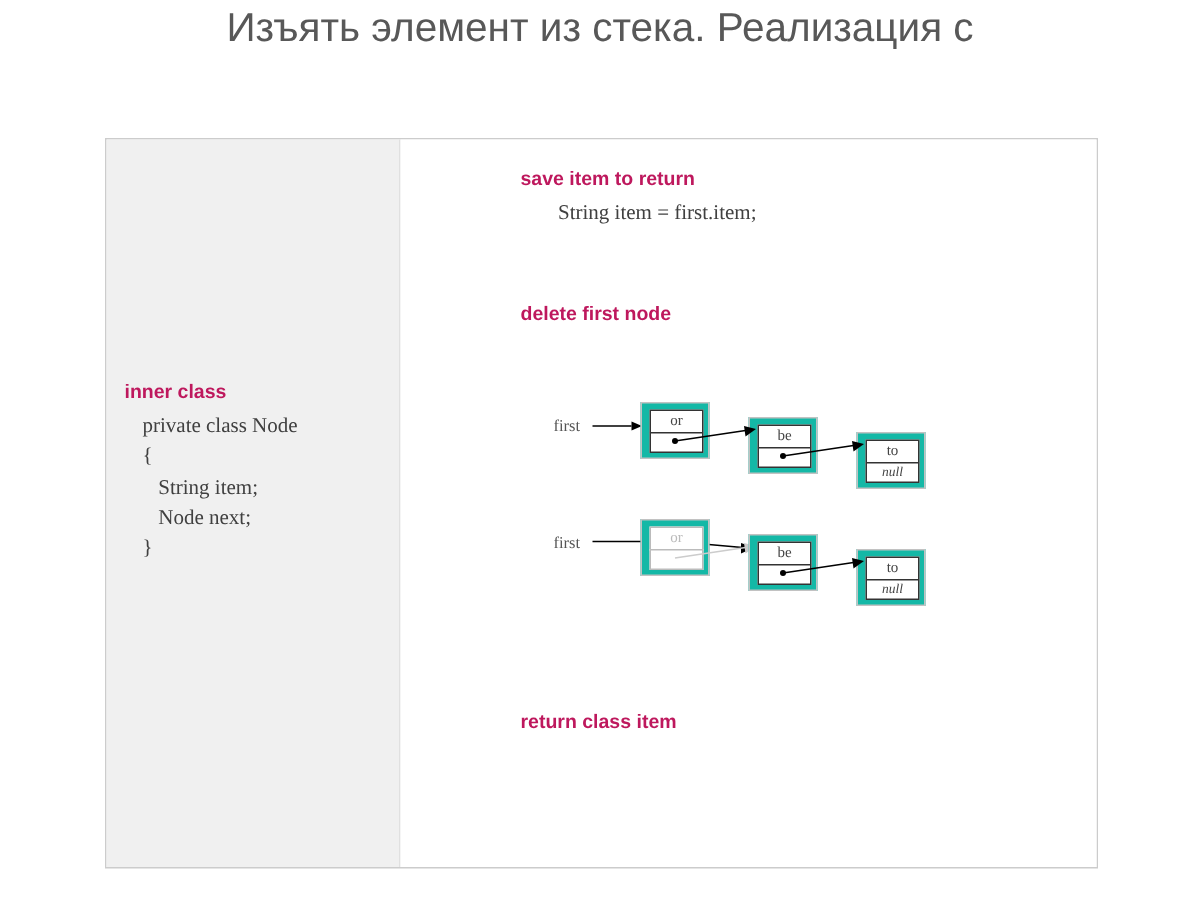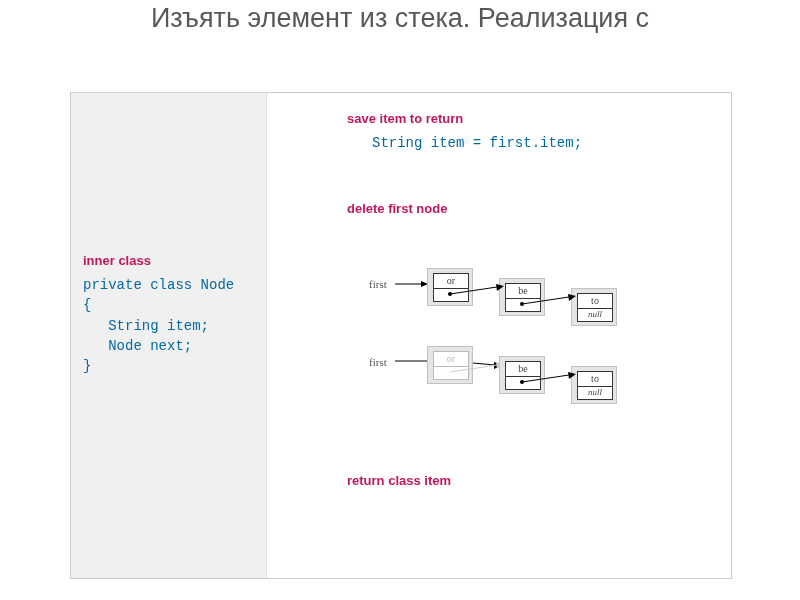--- a/index.html
+++ b/index.html
@@ -44,38 +44,38 @@
     right: 0;
     height: 100%;
     background: #fff;
   }
   .heading {
     color: #be185d;
     font-weight: bold;
     font-size: 13px;
   }
   .code {
-    font-family: Liberation Mono, monospace;
+    font-family: Liberation Serif, serif;
     font-size: 14px;
     white-space: pre;
     line-height: 1.45;
-    color: #0369a1;
+    color: #404040;
   }
   .lbl {
     font-family: Georgia, "Times New Roman", serif;
     font-size: 11px;
     color: #555;
   }
 
   
   .ll-node {
     position: absolute;
     width: 44px;
     height: 36px;
-    background: #e5e5e5;
+    background: #14b8a6;
     border: 1px solid #c2c2c2;
   }
   .ll-item {
     position: absolute;
     left: 5px; top: 4px;
     width: 34px; height: 14px;
     background: #fff;
     border: 1px solid #333;
     font-family: Georgia, serif;
     font-size: 10px;
@@ -112,21 +112,21 @@
 <body>
 
 <div class="title">
   <span>Изъять элемент из стека. Реализация с</span><br>
 </div>
 
 <div class="frame">
 
   <div class="left-pane">
     <div class="heading" style="position:absolute; left:12px; top:160px;">inner class</div>
-    <div class="code" style="position:absolute; left:12px; top:182px;">private class Node
+    <div class="code" style="position:absolute; left:24px; top:182px;">private class Node
 {
    String item;
    Node next;
 }</div>
   </div>
 
   <div class="right-pane">
 
     <div class="heading" style="position:absolute; left:80px; top:18px;">save item to return</div>
     <div class="code" style="position:absolute; left:105px; top:40px;">String item = first.item;</div>

